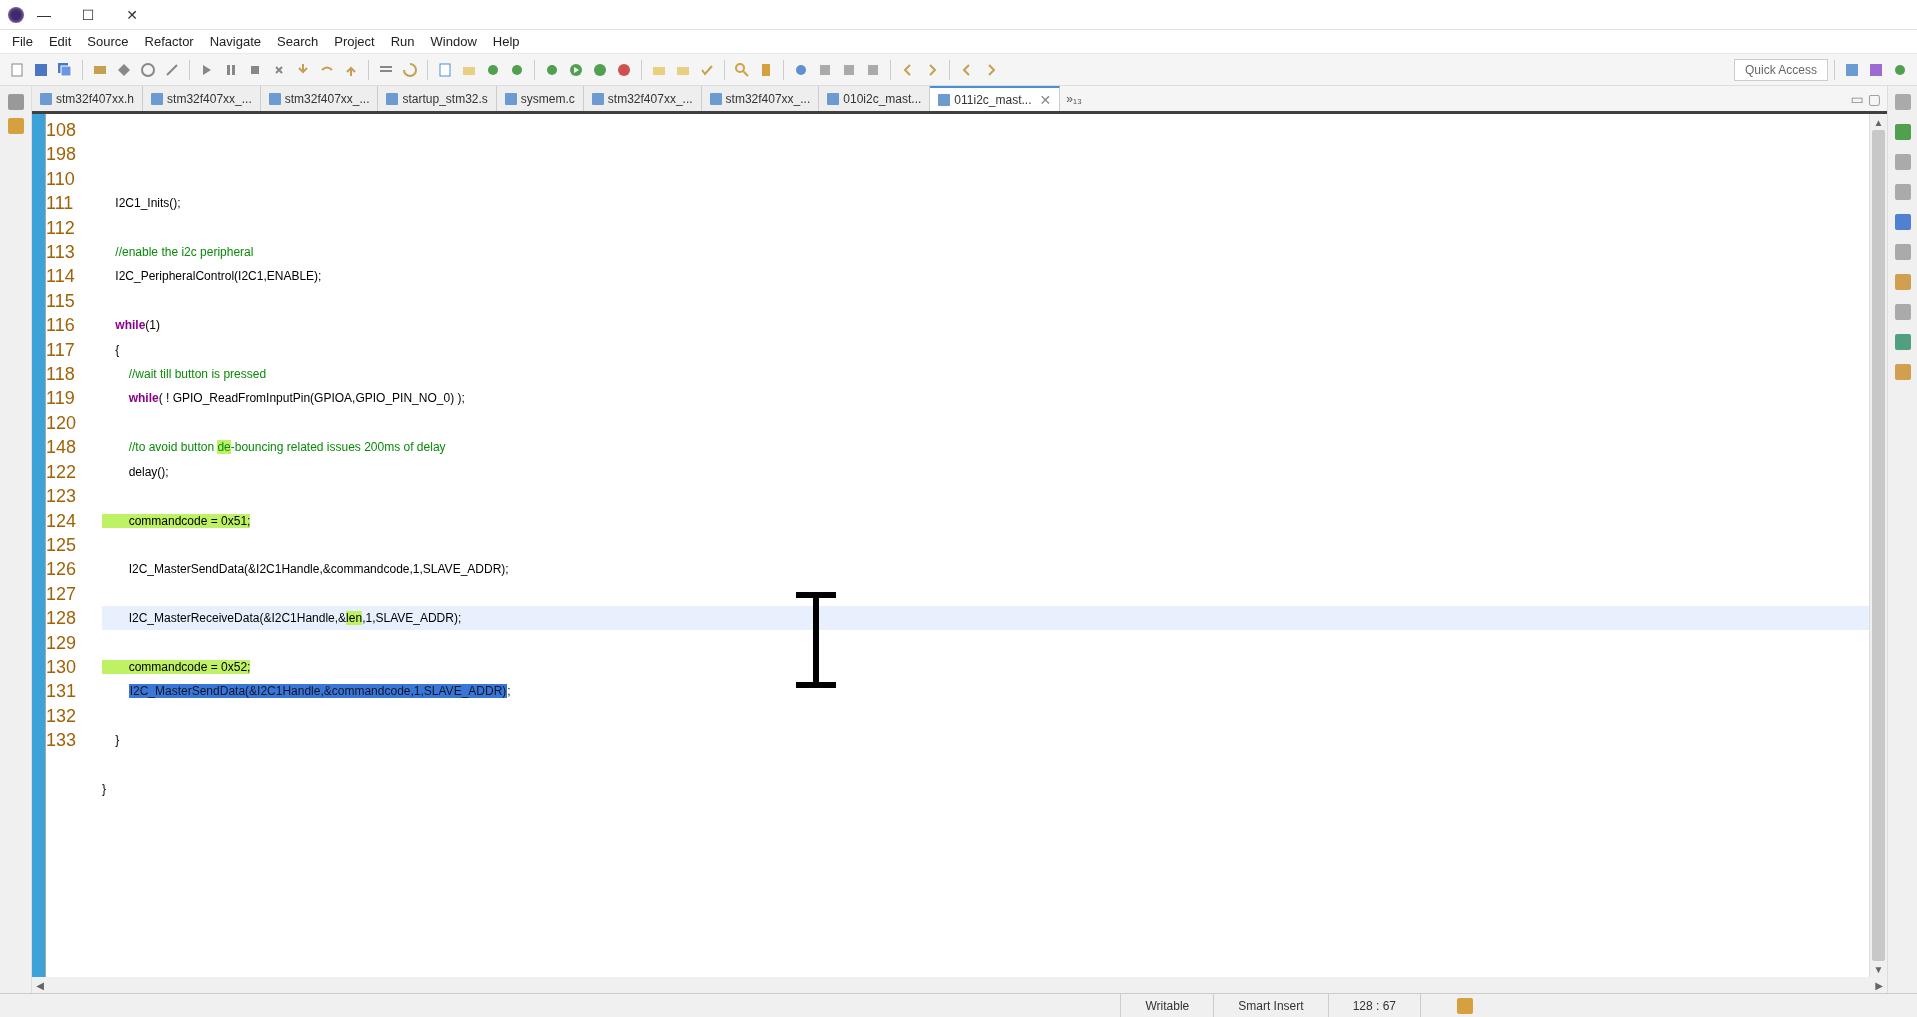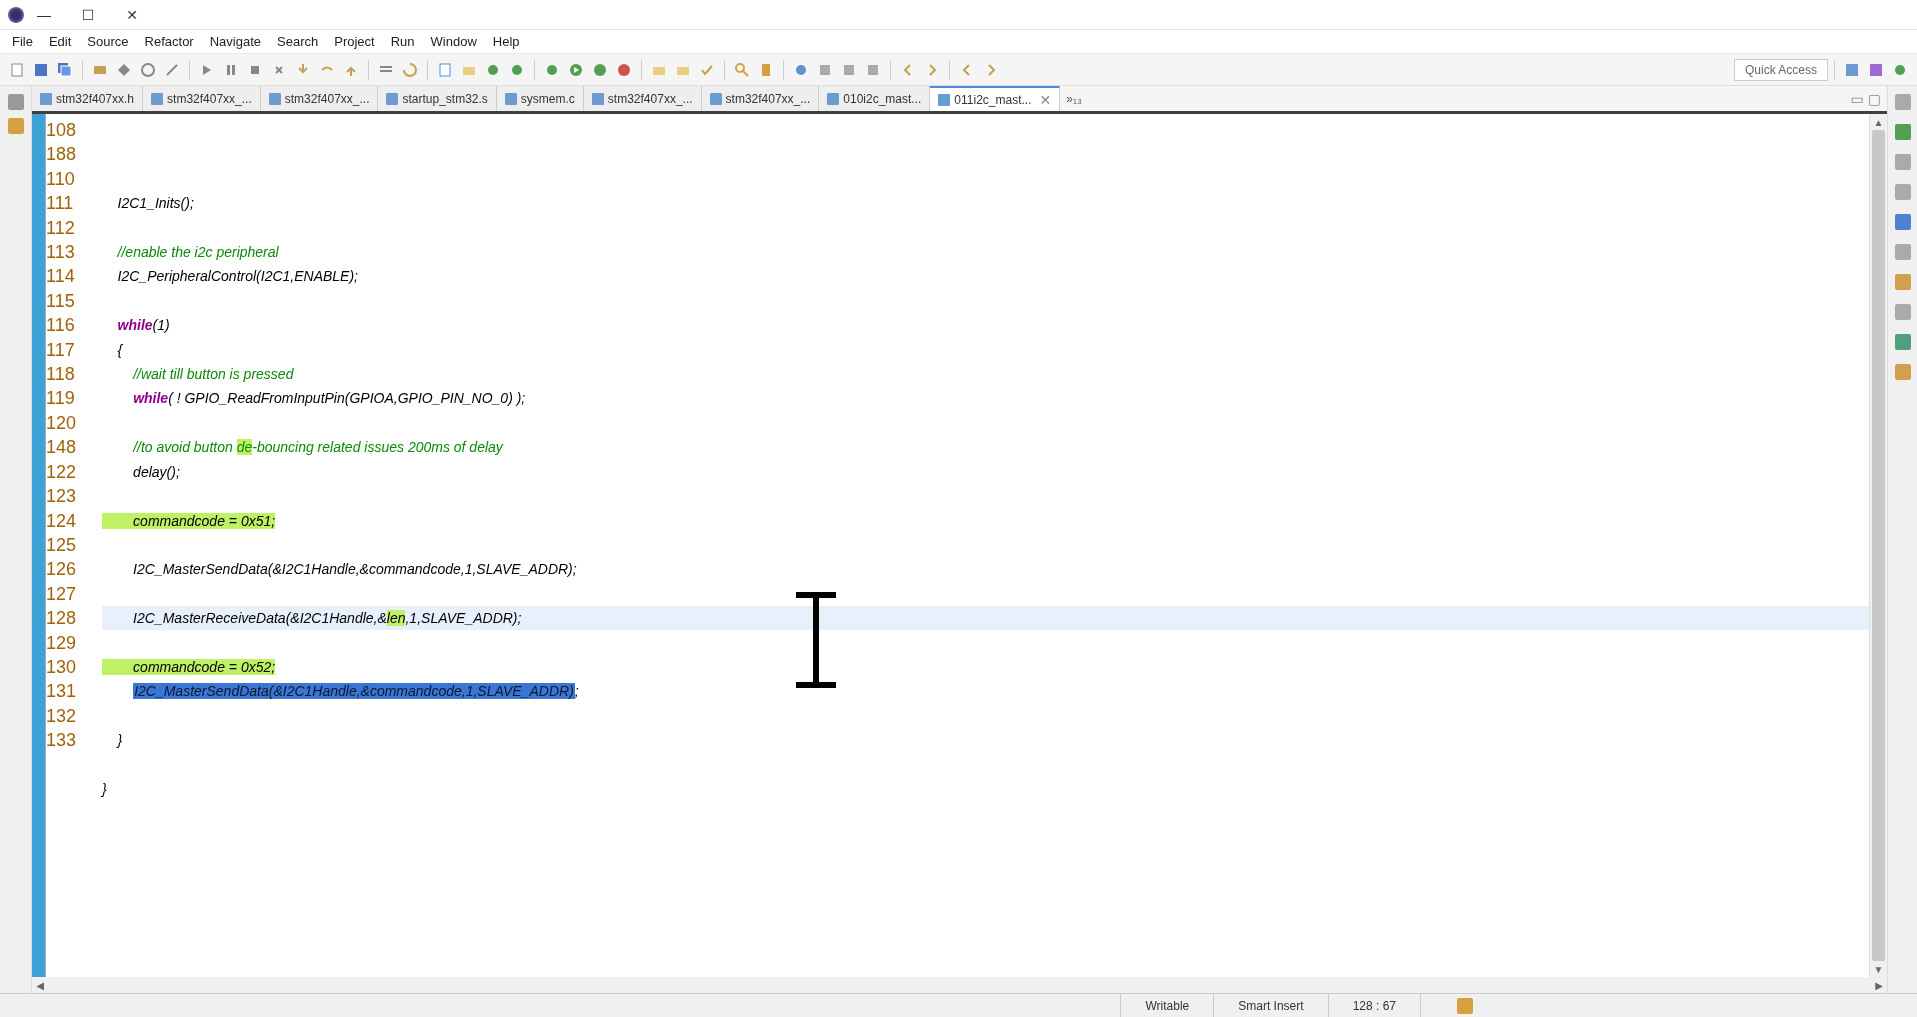--- a/index.html
+++ b/index.html
@@ -33,21 +33,21 @@
     .tab-icon { width: 12px; height: 12px; background: #6b9bd1; border-radius: 1px; }
     .tab-close { color: #888; font-size: 14px; margin-left: 4px; }
     .tab-overflow { padding: 0 6px; display:flex; align-items:center; font-size:12px; color:#555; }
     .tab-controls { margin-left:auto; display:flex; align-items:center; gap:4px; padding:0 6px; }
     .tab-controls span { color:#888; font-size:14px; }
     
     .code-area { flex: 1; display: flex; overflow: hidden; position: relative; }
     .folding-margin { width: 14px; background: #3ba3d8; border-right: 1px solid #aaa; }
     .line-numbers { width: 42px; text-align: left; padding: 4px 6px 4px 0; font-family: 'Consolas', monospace; font-size: 18px; color: #a16207; line-height: 24.4px; user-select:none; }
     .code-gutter-extra { width: 14px; background:#fff; }
-    .code-content { flex: 1; padding: 4px 0; font-family: 'Consolas', monospace; font-size: 14px; line-height: 24.4px; white-space: pre; position: relative; color: #222; font-style: italic; }
+    .code-content { flex: 1; padding: 4px 0; font-family: 'Consolas', monospace; font-size: 12px; line-height: 24.4px; white-space: pre; position: relative; color: #222; }
     
     .comment { color: #098a08; }
     .keyword { color: #8b008b; font-weight: bold; }
     .text { color: #000; }
     .highlighted { background: #bef264; }
     
     .current-line { position: absolute; left: 0; right: 0; height: 24.4px; background: #e8f0fe; z-index: 0; }
     .selection { background: #3a76d6; color: #0f172a; padding: 0 1px; }
     
     .cursor-caret { position: absolute; width: 40px; height: 96px; pointer-events:none; }
@@ -367,21 +367,21 @@
       <div class="tab-controls">
         <span>▭</span>
         <span>▢</span>
       </div>
     </div>
 
     <div class="code-area">
       <div class="folding-margin"></div>
       <div class="line-numbers" id="line-numbers">
           <div>108</div>
-          <div>188</div>
+          <div>198</div>
           <div>110</div>
           <div>111</div>
           <div>112</div>
           <div>113</div>
           <div>114</div>
           <div>115</div>
           <div>116</div>
           <div>117</div>
           <div>118</div>
           <div>119</div>

